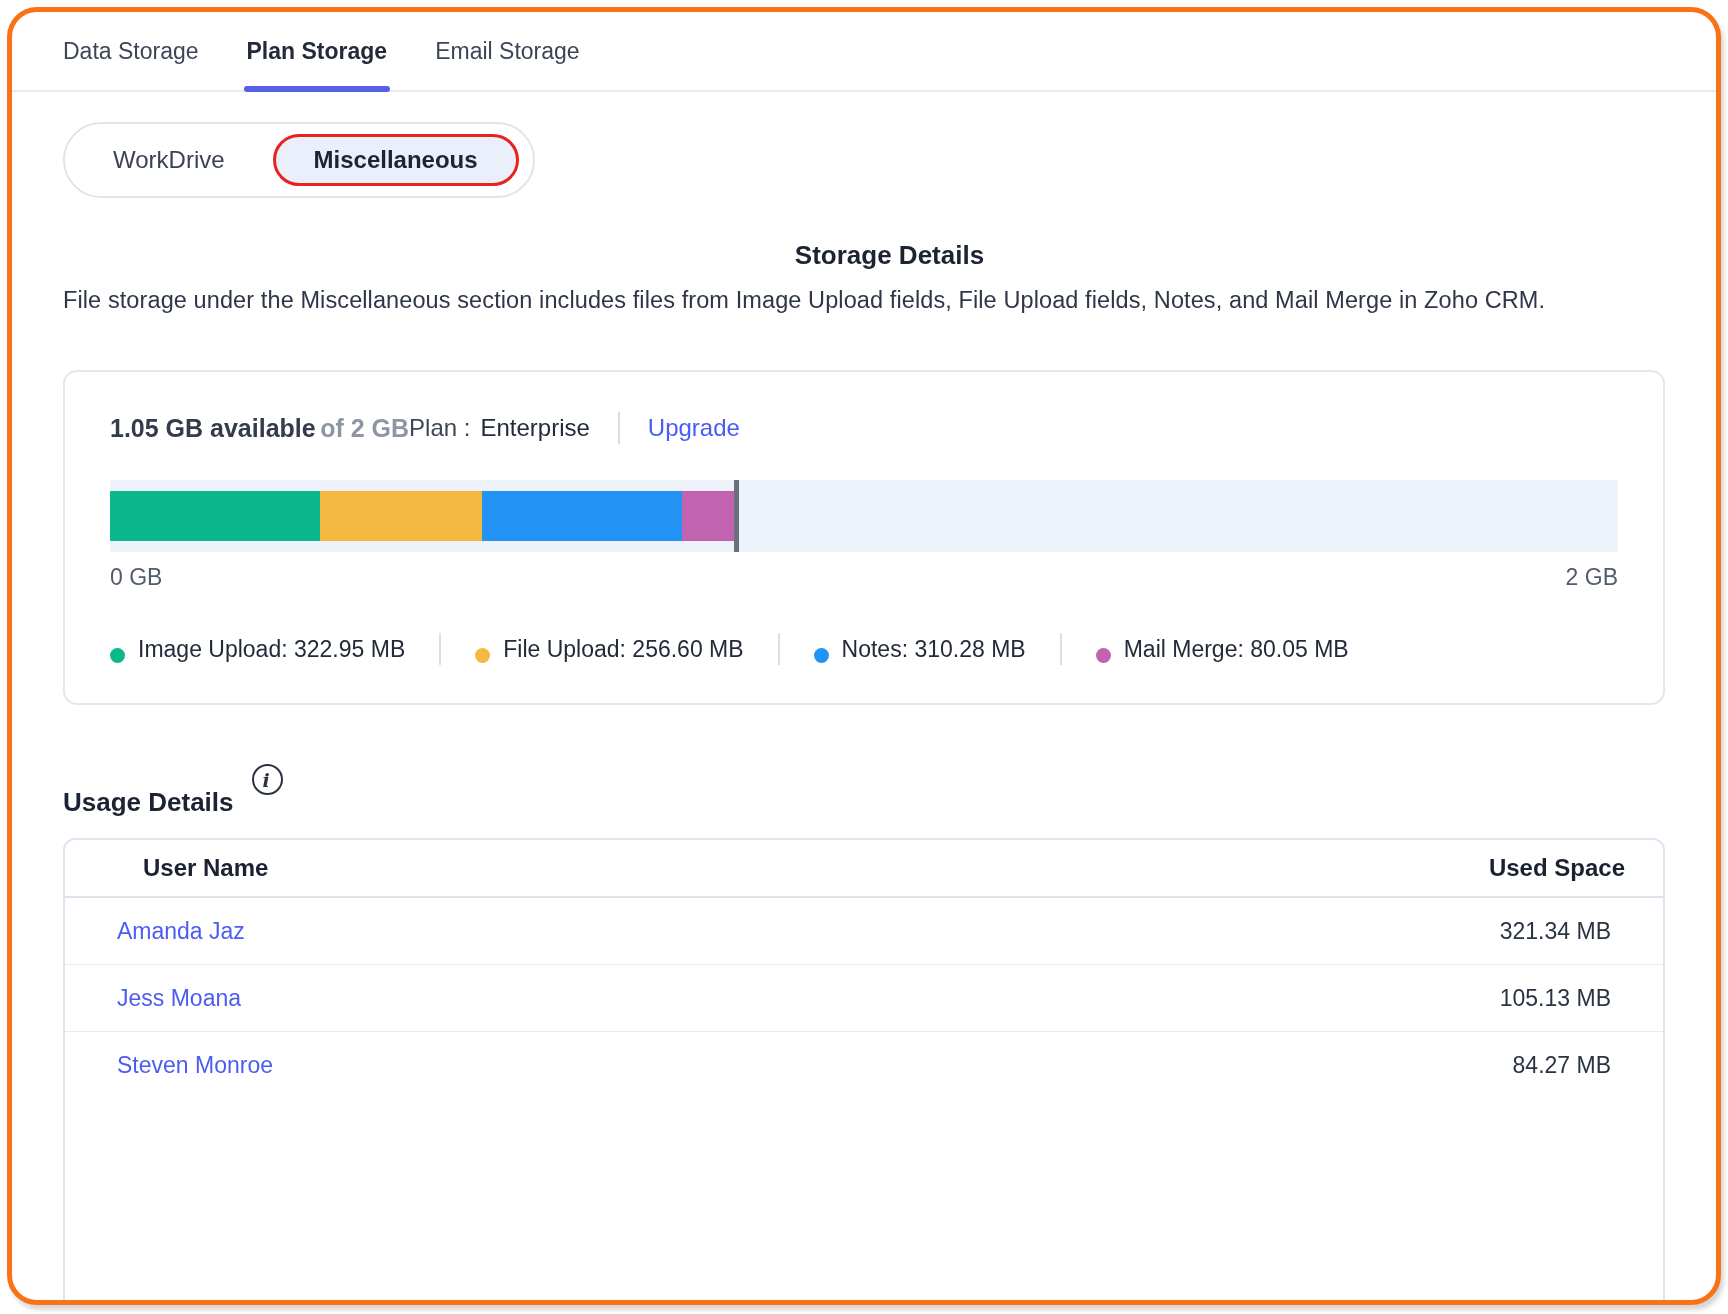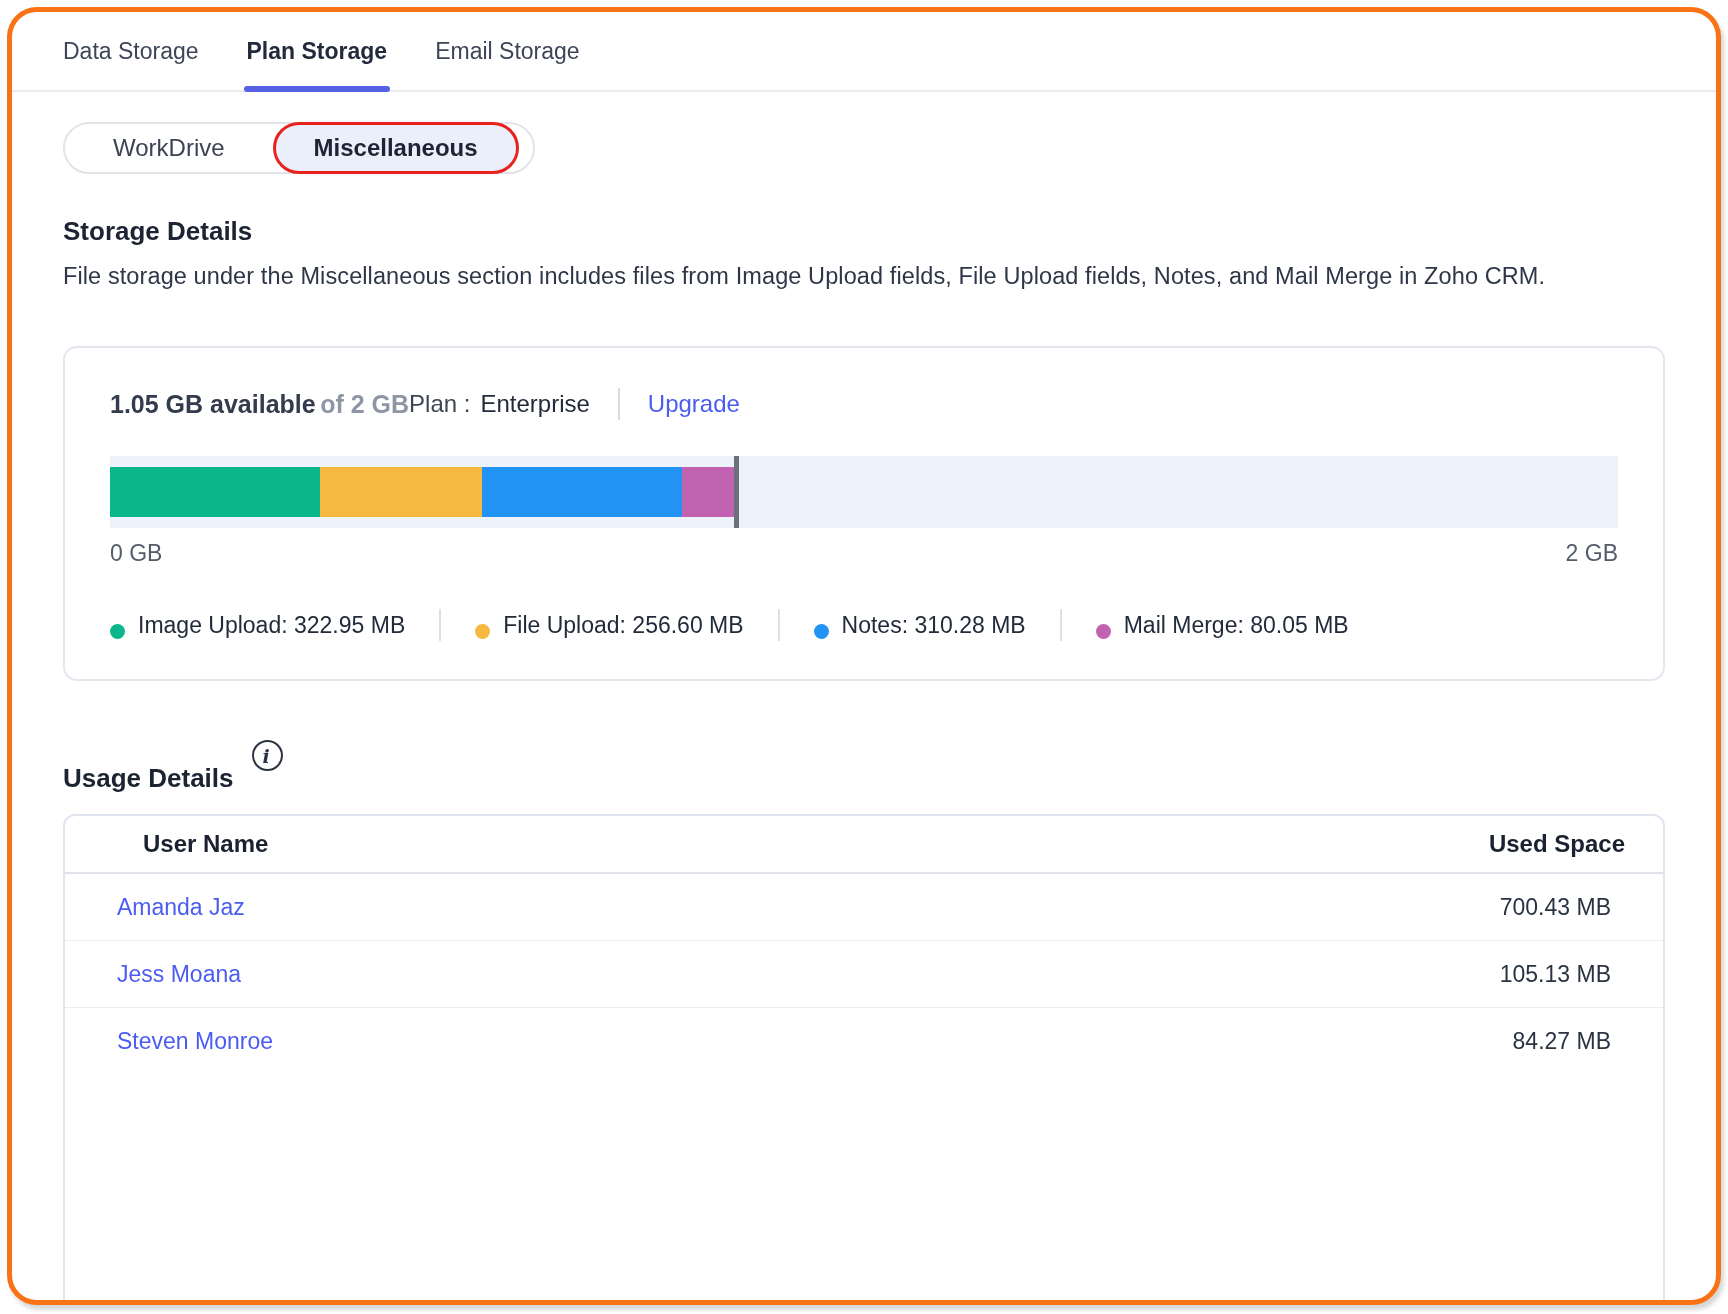--- a/index.html
+++ b/index.html
@@ -22,36 +22,36 @@
   .tab.active { color: #222a3b; font-weight: 700; }
   .tab .underline {
     display: none; position: absolute; left: -3px; right: -3px; bottom: 0;
     height: 6px; border-radius: 4px; z-index: 2;
   }
   .tab.active .underline { display: block; }
 
   
   .toggle {
     display: inline-flex; align-items: center;
-    margin: 30px 0 0 51px; height: 52px;
+    margin: 30px 0 0 51px; height: 76px;
     border: 2px solid #e2e4ea; border-radius: 40px;
     padding-right: 14px; background: #fff;
   }
   .toggle-option { font-size: 24px; color: #3b4354; font-weight: 500; padding: 0 48px; cursor: pointer; }
   .toggle-option.selected {
     display: flex; align-items: center; justify-content: center;
     height: 52px; padding: 0 38px;
     background: #ebeefb;
     border: 3px solid #e8221c;
     border-radius: 30px;
     font-weight: 700; color: #1d2433;
   }
 
   
-  .section-heading { margin: 42px 0 0 51px; font-size: 26px; font-weight: 700; color: #1c2332; }
+  .section-heading { margin: 42px 0 0 51px; font-size: 26px; font-weight: 700; color: #1c2332; text-align: center; }
   .description { margin: 16px 51px 0 51px; font-size: 23.5px; color: #2e3648; letter-spacing: .1px; }
 
   
   .storage-card {
     margin: 56px 51px 0 51px;
     border: 2px solid #e4e7f0; border-radius: 14px;
     padding: 40px 45px 30px 45px;
     background: #fff;
   }
   .card-head { display: flex; justify-content: flex-start; align-items: center; }
@@ -193,21 +193,21 @@
     <span class="info-circle">i</span>
   </div>
 
   <div class="usage-table">
     <div class="thead">
       <span class="th">User Name</span>
       <span class="th">Used Space</span>
     </div>
     <div class="trow">
       <a class="user-link">Amanda Jaz</a>
-      <span class="used-space">700.43 MB</span>
+      <span class="used-space">321.34 MB</span>
     </div>
     <div class="trow">
       <a class="user-link">Jess Moana</a>
       <span class="used-space">105.13 MB</span>
     </div>
     <div class="trow">
       <a class="user-link">Steven Monroe</a>
       <span class="used-space">84.27 MB</span>
     </div>
   </div>

